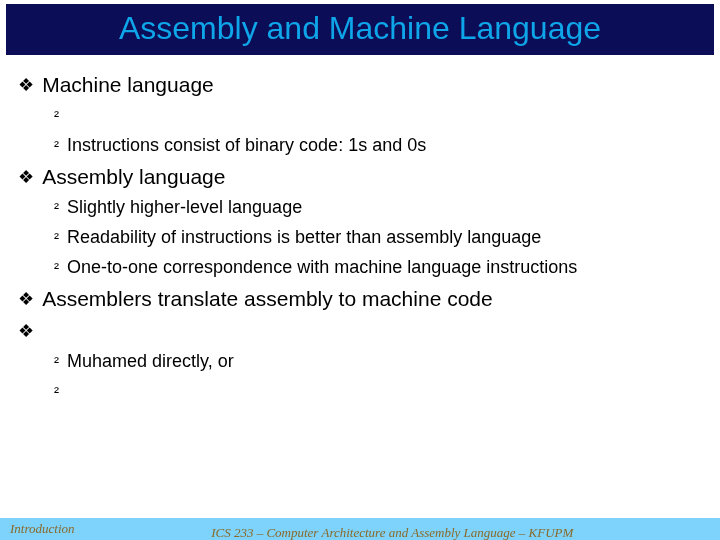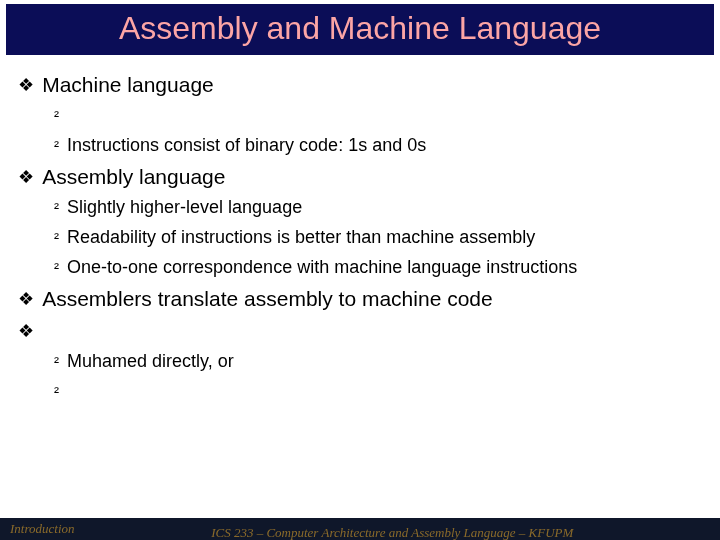--- a/index.html
+++ b/index.html
@@ -9,21 +9,21 @@
     background: #ffffff;
     position: relative;
   }
   .title-bar {
     background: #0b0d57;
     padding: 4px 0 6px 0;
     margin: 4px 6px 0 6px;
   }
   .title-text {
     font-family: "Comic Sans MS", "Comic Sans", cursive, sans-serif;
-    color: #fca5a5;
+    color: #0ea5e9;
     font-size: 32px;
     font-weight: 400;
     text-align: center;
     padding: 2px 0;
   }
   .content {
     padding: 10px 18px 0 18px;
   }
   .l1 {
     font-size: 21px;
@@ -50,21 +50,21 @@
     font-size: 15px;
     margin-right: 8px;
     line-height: 22px;
   }
   .footer {
     position: absolute;
     left: 0;
     right: 0;
     bottom: 0;
     height: 22px;
-    background: #0f172a;
+    background: #7dd3fc;
     display: flex;
     align-items: center;
     font-family: "Times New Roman", serif;
     font-style: italic;
     font-size: 13px;
     color: #8a6a2a;
     padding: 0 10px;
   }
   .footer .center { text-align: center; flex: 1; margin-top: 8px; }
   .footer .left { flex: 0 0 auto; text-align: left; }
@@ -92,21 +92,21 @@
   <div class="l1">
       <span class="bullet">❖</span>
       <span>Assembly language</span>
     </div>
   <div class="l2">
       <span class="bullet">²</span>
       <span>Slightly higher-level language</span>
     </div>
   <div class="l2">
       <span class="bullet">²</span>
-      <span>Readability of instructions is better than machine assembly</span>
+      <span>Readability of instructions is better than assembly language</span>
     </div>
   <div class="l2">
       <span class="bullet">²</span>
       <span>One-to-one correspondence with machine language instructions</span>
     </div>
   <div class="l1">
       <span class="bullet">❖</span>
       <span>Assemblers translate assembly to machine code</span>
     </div>
   <div class="l1">

